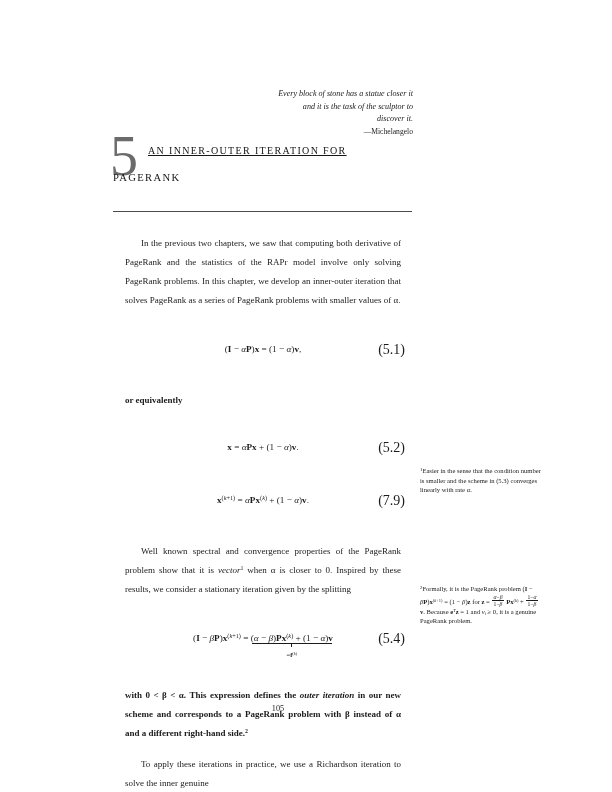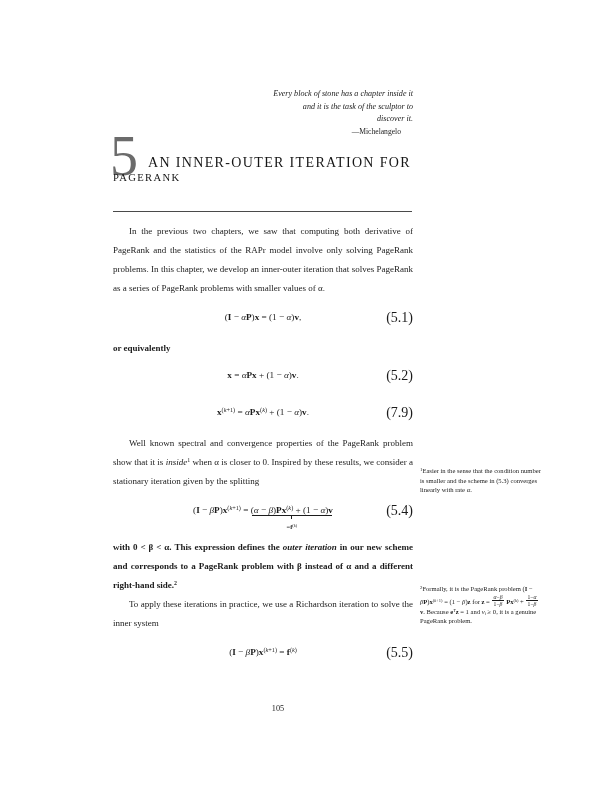--- a/index.html
+++ b/index.html
@@ -28,21 +28,21 @@
     top: 88px;
     width: 200px;
     text-align: right;
     font-style: italic;
     font-size: 8.1px;
     line-height: 12.6px;
     color: #222;
   }
   .epigraph-attrib {
     position: absolute;
-    left: 201px;
+    left: 213px;
     top: 127px;
     width: 200px;
     text-align: right;
     font-size: 7.6px;
     font-style: normal;
     color: #222;
   }
 
   
   .chapter-number {
@@ -51,27 +51,28 @@
     top: 128px;
     font-size: 56px;
     line-height: 56px;
     color: #6b6b6b;
     font-family: "Liberation Serif", "DejaVu Serif", serif;
     font-weight: 400;
   }
   .chapter-title {
     position: absolute;
     left: 148px;
-    top: 148px;
+    top: 136px;
     width: 268px;
-    font-size: 14px;
+    font-size: 10px;
     letter-spacing: 1.35px;
     line-height: 30px;
     color: #151515;
     text-transform: uppercase;
+    text-decoration: underline;
   }
   .chapter-title-cont {
     position: absolute;
     left: 113px;
     top: 172px;
     width: 300px;
     font-size: 10.6px;
     letter-spacing: 1.35px;
     color: #151515;
     text-transform: uppercase;
@@ -86,35 +87,35 @@
   }
 
   
   .body-col {
     position: absolute;
     left: 113px;
     top: 222px;
     width: 300px;
   }
   p.para {
-    margin: 0;
+    margin: 12px;
     font-size: 9.0px;
     line-height: 19.0px;
     text-align: justify;
     text-indent: 16px;
     color: #1b1b1b;
   }
   p.para.noindent {
     text-indent: 0;
     font-weight: bold;
   }
 
   .eqn {
     position: relative;
-    margin: 0;
+    margin: 8px;
     font-size: 9.2px;
     line-height: 19px;
     text-align: center;
     color: #1b1b1b;
   }
   .eqn .tag {
     position: absolute;
     right: 0;
     top: 0;
     font-size: 14px;
@@ -213,21 +214,21 @@
     font-size: 8.2px;
     color: #1b1b1b;
   }
 </style>
 </head>
 <body>
 
 <div class="page">
 
   <div class="epigraph">
-    <span>Every block of stone has a chapter inside it</span><br>
+    <span>Every block of stone has a statue closer it</span><br>
     <span>and it is the task of the sculptor to</span><br>
     <span>discover it.</span>
   </div>
   <div class="epigraph-attrib">—Michelangelo</div>
 
   <div class="chapter-number">5</div>
   <div class="chapter-title">AN INNER-OUTER ITERATION FOR</div>
   <div class="chapter-title-cont">PAGERANK</div>
   <div class="rule"></div>
 
@@ -253,35 +254,35 @@
     <div class="spacer-10"></div>
 
 
     <div class="spacer-8"></div>
     <div class="eqn">
       <span><span class="mb">x</span><sup class="sp">(<span class="mi">k</span>+1)</sup> = <span class="mi">α</span><span class="mb">Px</span><sup class="sp">(<span class="mi">k</span>)</sup> + (1 − <span class="mi">α</span>)<span class="mb">v</span>.</span>
       <span class="tag">(7.9)</span>
     </div>
     <div class="spacer-12"></div>
 
-    <p class="para"><span>Well known spectral and convergence properties of the PageRank problem show that it is </span><span class="mi">inside</span><span class="fnmark">1</span><span> when α is closer to 0. Inspired by these results, we consider a stationary iteration given by the splitting</span></p>
+    <p class="para"><span>Well known spectral and convergence properties of the PageRank problem show that it is </span><span class="mi">vector</span><span class="fnmark">1</span><span> when α is closer to 0. Inspired by these results, we consider a stationary iteration given by the splitting</span></p>
 
     <div class="spacer-10"></div>
     <div class="eqn">
       <span>(<span class="mb">I</span> − <span class="mi">β</span><span class="mb">P</span>)<span class="mb">x</span><sup class="sp">(<span class="mi">k</span>+1)</sup> =
         <span class="ubrace-wrap">(<span class="mi">α</span> − <span class="mi">β</span>)<span class="mb">Px</span><sup class="sp">(<span class="mi">k</span>)</sup> + (1 − <span class="mi">α</span>)<span class="mb">v</span><span class="ubrace-line"></span><span class="ubrace-label">=<span class="mb">f</span><sup class="sp">(<span class="mi">k</span>)</sup></span></span>
       </span>
       <span class="tag">(5.4)</span>
     </div>
     <div class="spacer-12"></div>
     <div class="spacer-6"></div>
 
     <p class="para noindent"><span>with 0 &lt; β &lt; α. This expression defines the </span><span class="mi">outer iteration</span><span> in our new scheme and corresponds to a PageRank problem with β instead of α and a different right-hand side.</span><span class="fnmark">2</span></p>
 
-    <p class="para">To apply these iterations in practice, we use a Richardson iteration to solve the inner system</p>
+    <p class="para">To apply these iterations in practice, we use a Richardson iteration to solve the inner genuine</p>
 
     <div class="spacer-10"></div>
     <div class="eqn">
       <span>(<span class="mb">I</span> − <span class="mi">β</span><span class="mb">P</span>)<span class="mb">x</span><sup class="sp">(<span class="mi">k</span>+1)</sup> = <span class="mb">f</span><sup class="sp">(<span class="mi">k</span>)</sup></span>
       <span class="tag">(5.5)</span>
     </div>
 
   </div>
 
   <div class="marginnote" id="margin-note-1">

